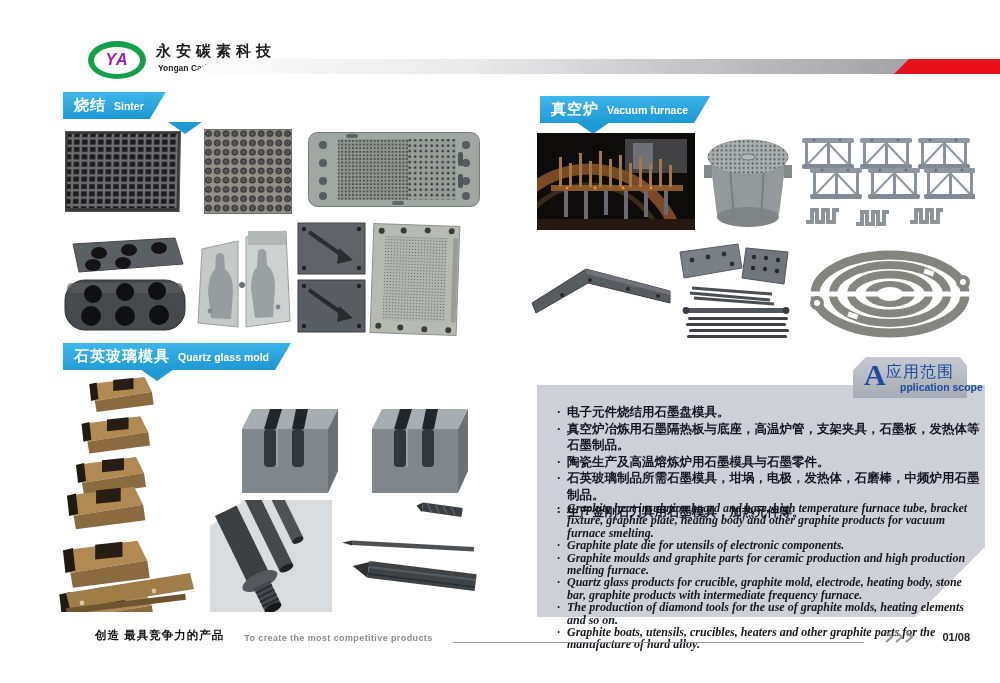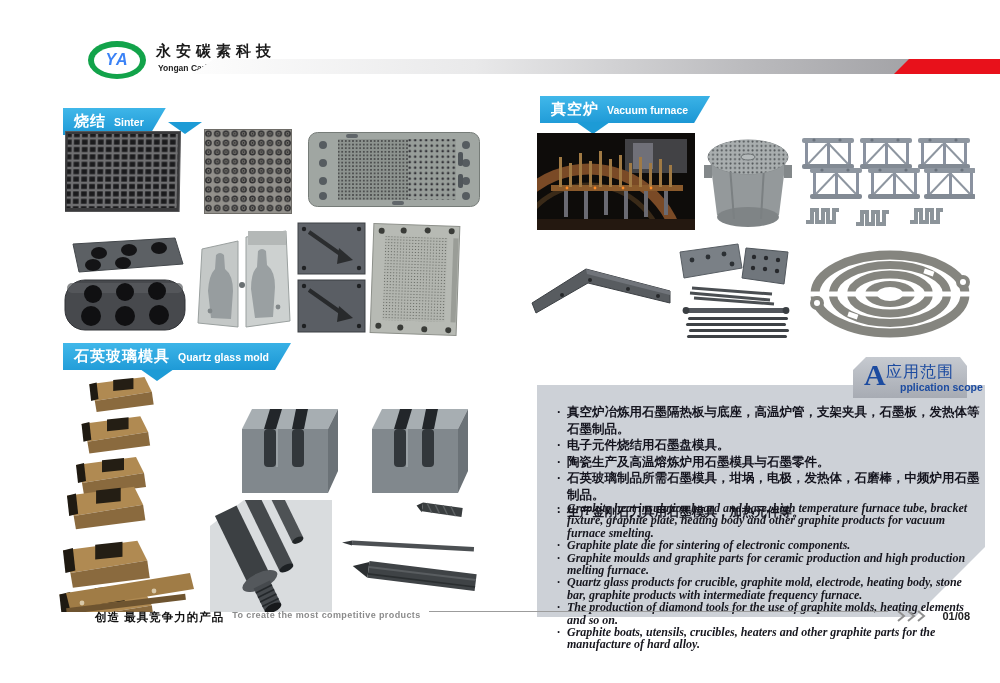--- a/index.html
+++ b/index.html
@@ -5,21 +5,21 @@
   html,body { margin:0; padding:0; background:#ffffff; }
   .page { position:relative; width:1000px; height:683px; background:#ffffff; overflow:hidden;
           font-family:"Liberation Sans", sans-serif; }
   .abs { position:absolute; }
 
   
   .logo-ellipse { left:88px; top:41px; width:58px; height:38px; background:#12a34a; border-radius:50%;
                   display:flex; align-items:center; justify-content:center; }
   .logo-inner { width:46px; height:27px; background:#ffffff; border-radius:50%;
                 display:flex; align-items:center; justify-content:center; }
-  .logo-text { color:#3b82f6; font-weight:bold; font-style:italic; font-size:16px; letter-spacing:1px; }
+  .logo-text { color:#a21caf; font-weight:bold; font-style:italic; font-size:16px; letter-spacing:1px; }
   .company-cn { left:156px; top:42px; font-family:"Liberation Serif",serif; font-weight:bold;
                 font-size:15px; letter-spacing:5px; color:#1a1a1a; }
   .company-en { left:158px; top:63px; font-size:8.5px; font-weight:bold; color:#222; }
   .band-gray { left:192px; top:59px; width:808px; height:15px;
                background:linear-gradient(90deg,#fdfdfd 0%,#e9e9ea 35%,#b9b9bc 70%,#96969a 100%);
                clip-path:polygon(22px 0,100% 0,100% 100%,0 100%); }
   .band-red { left:894px; top:59px; width:106px; height:15px; background:#e8111b;
               clip-path:polygon(15px 0,100% 0,100% 100%,0 100%); }
 
   
@@ -44,21 +44,21 @@
 
   ul.blist { list-style:none; margin:0; padding:0; }
   ul.blist li { position:relative; padding-left:11px; }
   ul.blist li::before { content:"·"; position:absolute; left:1px; top:0; }
   .cn-list { left:556px; top:404px; width:424px; font-size:12.5px; font-weight:bold;
              color:#14141e; line-height:16.6px; }
   .en-list { left:556px; top:502px; width:420px; font-family:Liberation Serif, serif; font-style:italic;
              font-weight:bold; font-size:12px; color:#16161e; line-height:12.4px; }
 
   
-  .footer { left:95px; right:30px; top:610px; display:flex; align-items:flex-start; gap:8px; }
+  .footer { left:95px; right:30px; top:628px; display:flex; align-items:flex-end; gap:20px; }
   .f-cn { font-size:11.5px; font-weight:bold; color:#111; letter-spacing:1px; white-space:nowrap; }
   .f-en { font-size:9px; font-weight:bold; color:#8b8b8b; letter-spacing:0.4px; white-space:nowrap; }
   .f-line { flex:1; border-top:1.5px solid #9c9c9c; margin-top:1px; }
   .f-page { font-size:11px; font-weight:bold; color:#222; margin-left:4px; }
 
   svg { display:block; }
 </style>
 </head>
 <body>
 
@@ -67,21 +67,21 @@
   <div class="abs logo-ellipse">
     <div class="logo-inner">
       <span class="logo-text">YA</span>
     </div>
   </div>
   <div class="abs company-cn">永安碳素科技</div>
   <div class="abs company-en">Yongan Carbon Technology</div>
   <div class="abs band-gray"></div>
   <div class="abs band-red"></div>
 
-  <div class="abs tag" style="left:63px; top:108px;">
+  <div class="abs tag" style="left:63px; top:92px;">
     <span class="cn">烧结</span>
     <span class="en">Sinter</span>
   </div>
   <div class="abs tag-tail" style="left:168px; top:122px;"></div>
 
   <div class="abs tag" style="left:540px; top:96px;">
     <span class="cn">真空炉</span>
     <span class="en">Vacuum furnace</span>
   </div>
   <div class="abs tag-tail" style="left:576px; top:122px;"></div>
@@ -440,29 +440,29 @@
     </g>
   </svg>
 
   <div class="abs scope-panel"></div>
   <div class="abs app-tag"></div>
   <div class="abs app-a">A</div>
   <div class="abs app-cn">应用范围</div>
   <div class="abs app-en">pplication scope</div>
 
   <ul class="abs blist cn-list">
+      <li>电子元件烧结用石墨盘模具。</li>
       <li>真空炉冶炼用石墨隔热板与底座，高温炉管，支架夹具，石墨板，发热体等石墨制品。</li>
-      <li>电子元件烧结用石墨盘模具。</li>
       <li>陶瓷生产及高温熔炼炉用石墨模具与石墨零件。</li>
       <li>石英玻璃制品所需石墨模具，坩埚，电极，发热体，石磨棒，中频炉用石墨制品。</li>
       <li>生产金刚石刀具用石墨模具，加热元件等。</li>
     </ul>
   <ul class="abs blist en-list">
       <li>Graphite heat insulation board and base, high temperature furnace tube, bracket fixture, graphite plate, heating body and other graphite products for vacuum furnace smelting.</li>
-      <li>Graphite plate die for sintering of electronic components.</li>
+      <li>Graphite plate die for utensils of electronic components.</li>
       <li>Graphite moulds and graphite parts for ceramic production and high production melting furnace.</li>
       <li>Quartz glass products for crucible, graphite mold, electrode, heating body, stone bar, graphite products with intermediate frequency furnace.</li>
       <li>The production of diamond tools for the use of graphite molds, heating elements and so on.</li>
       <li>Graphite boats, utensils, crucibles, heaters and other graphite parts for the manufacture of hard alloy.</li>
     </ul>
 
   <div class="abs footer">
     <span class="f-cn">创造 最具竞争力的产品</span>
     <span class="f-en">To create the most competitive products</span>
     <div class="f-line"></div>

